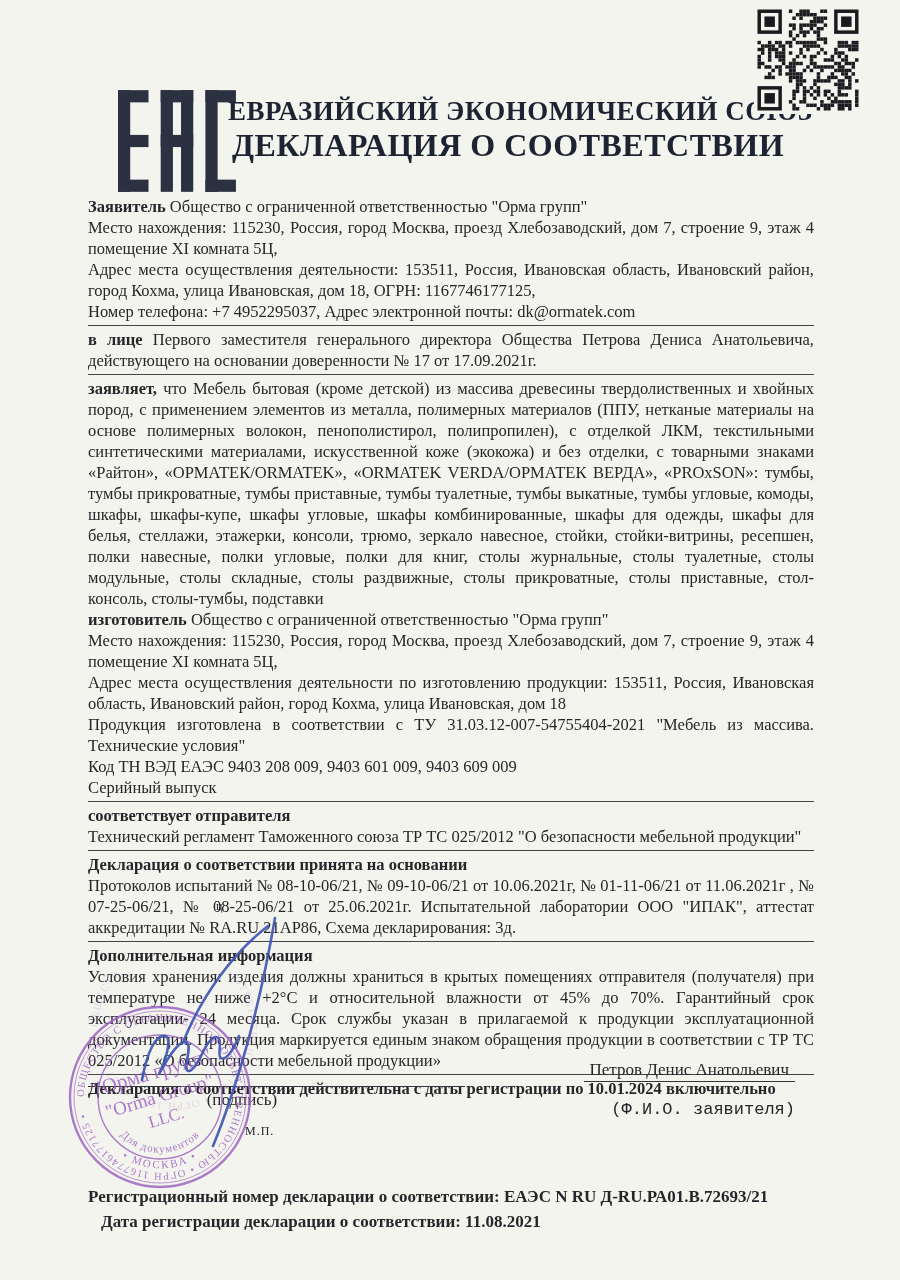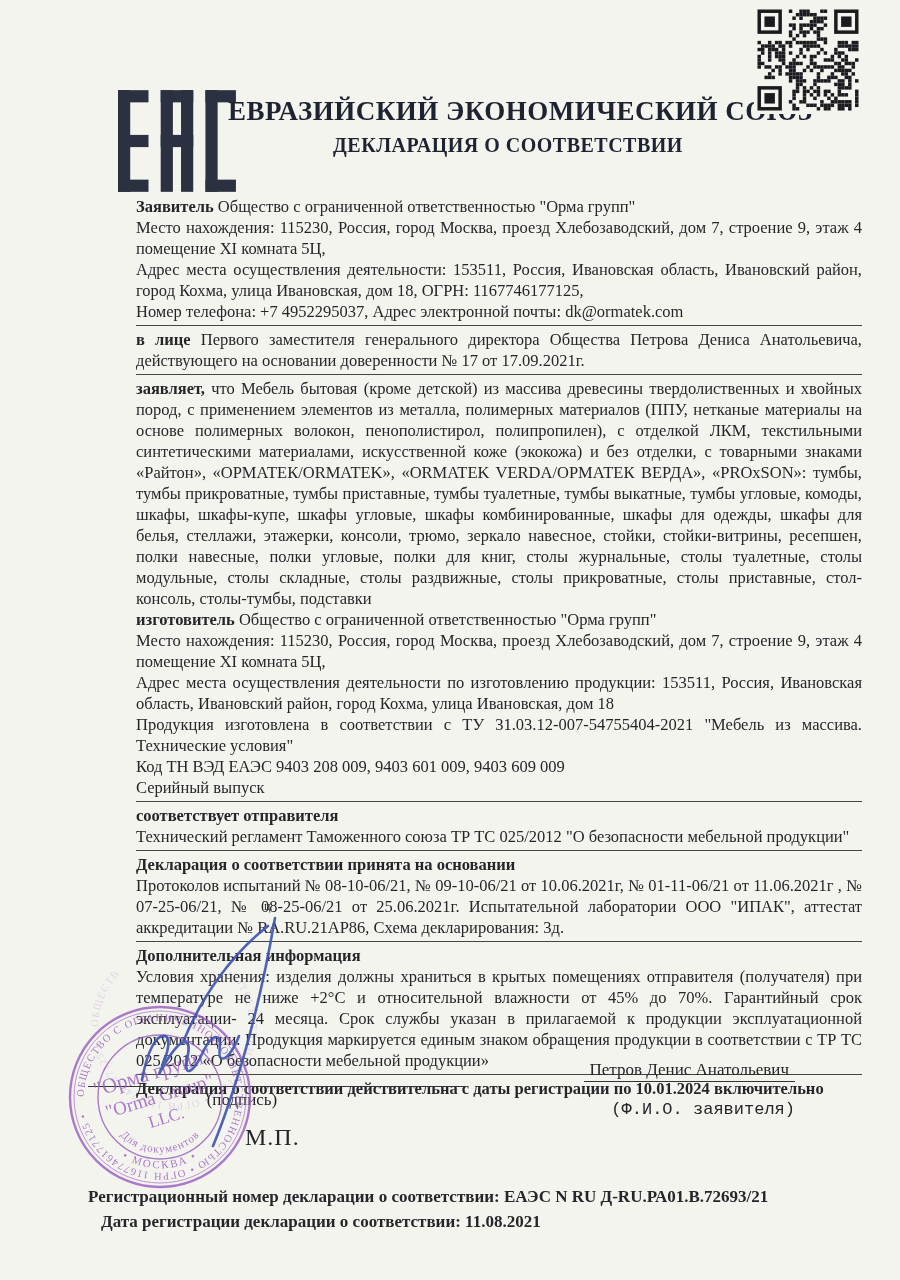--- a/index.html
+++ b/index.html
@@ -10,37 +10,37 @@
       #f4f4ef;
     background-color:#f4f4ef;
     font-family:"Liberation Serif", serif;
     color:#26262a;
     overflow:hidden;
   }
   
   .eac-logo{position:absolute;left:118px;top:88px;width:122px;height:106px;}
   .header-text{position:absolute;left:228px;top:94px;width:560px;text-align:center;color:#1d2330;}
   .header-text .l1{font-size:27px;font-weight:bold;letter-spacing:.5px;line-height:34px;white-space:nowrap;}
-  .header-text .l2{font-size:20px;font-weight:bold;letter-spacing:.5px;line-height:34px;}
+  .header-text .l2{font-size:32px;font-weight:bold;letter-spacing:.5px;line-height:34px;}
   .qr{position:absolute;left:754px;top:6px;width:108px;height:108px;}
   
-  .content{position:absolute;left:88px;top:196px;width:726px;font-size:16.5px;line-height:21px;text-align:justify;margin-left:48px;}
+  .content{position:absolute;left:88px;top:196px;width:726px;font-size:16.5px;line-height:21px;text-align:justify;}
   .content p{margin:0;}
   .lead{font-weight:bold;}
   .rule{border:none;border-top:1.6px solid #454545;margin:3px 0 3px 0;}
   .bold-line{font-weight:bold;}
   .rel{position:relative;}
   .artifact{position:absolute;left:128px;top:21px;font-size:12px;color:#2a2a2e;}
   
   .sig-line{position:absolute;left:88px;top:1086px;width:377px;border-bottom:1.8px solid #33343a;}
   .sig-caption{position:absolute;left:172px;top:1090px;width:140px;text-align:center;font-size:17px;}
   .fio-block{position:absolute;left:535px;top:1060px;width:260px;text-align:right;font-size:17px;}
   .fio-name{display:inline-block;border-bottom:1.6px solid #33343a;padding:0 6px 1px 6px;}
   .fio-caption{margin-top:18px;font-family:Liberation Mono, monospace;}
-  .mp{position:absolute;left:245px;top:1124px;font-size:24px;letter-spacing:1px;}
+  .mp{position:absolute;left:245px;top:1124px;font-size:12px;letter-spacing:1px;}
   
   .reg{position:absolute;left:88px;top:1160px;width:760px;font-size:17px;font-weight:bold;line-height:25px;margin-top:24px;}
   .reg .date{padding-left:13px;}
   
   .stamp{position:absolute;left:40px;top:972px;width:250px;height:250px;pointer-events:none;}
   .signature{position:absolute;left:126px;top:912px;width:175px;height:245px;pointer-events:none;}
 </style>
 </head>
 <body>
 

